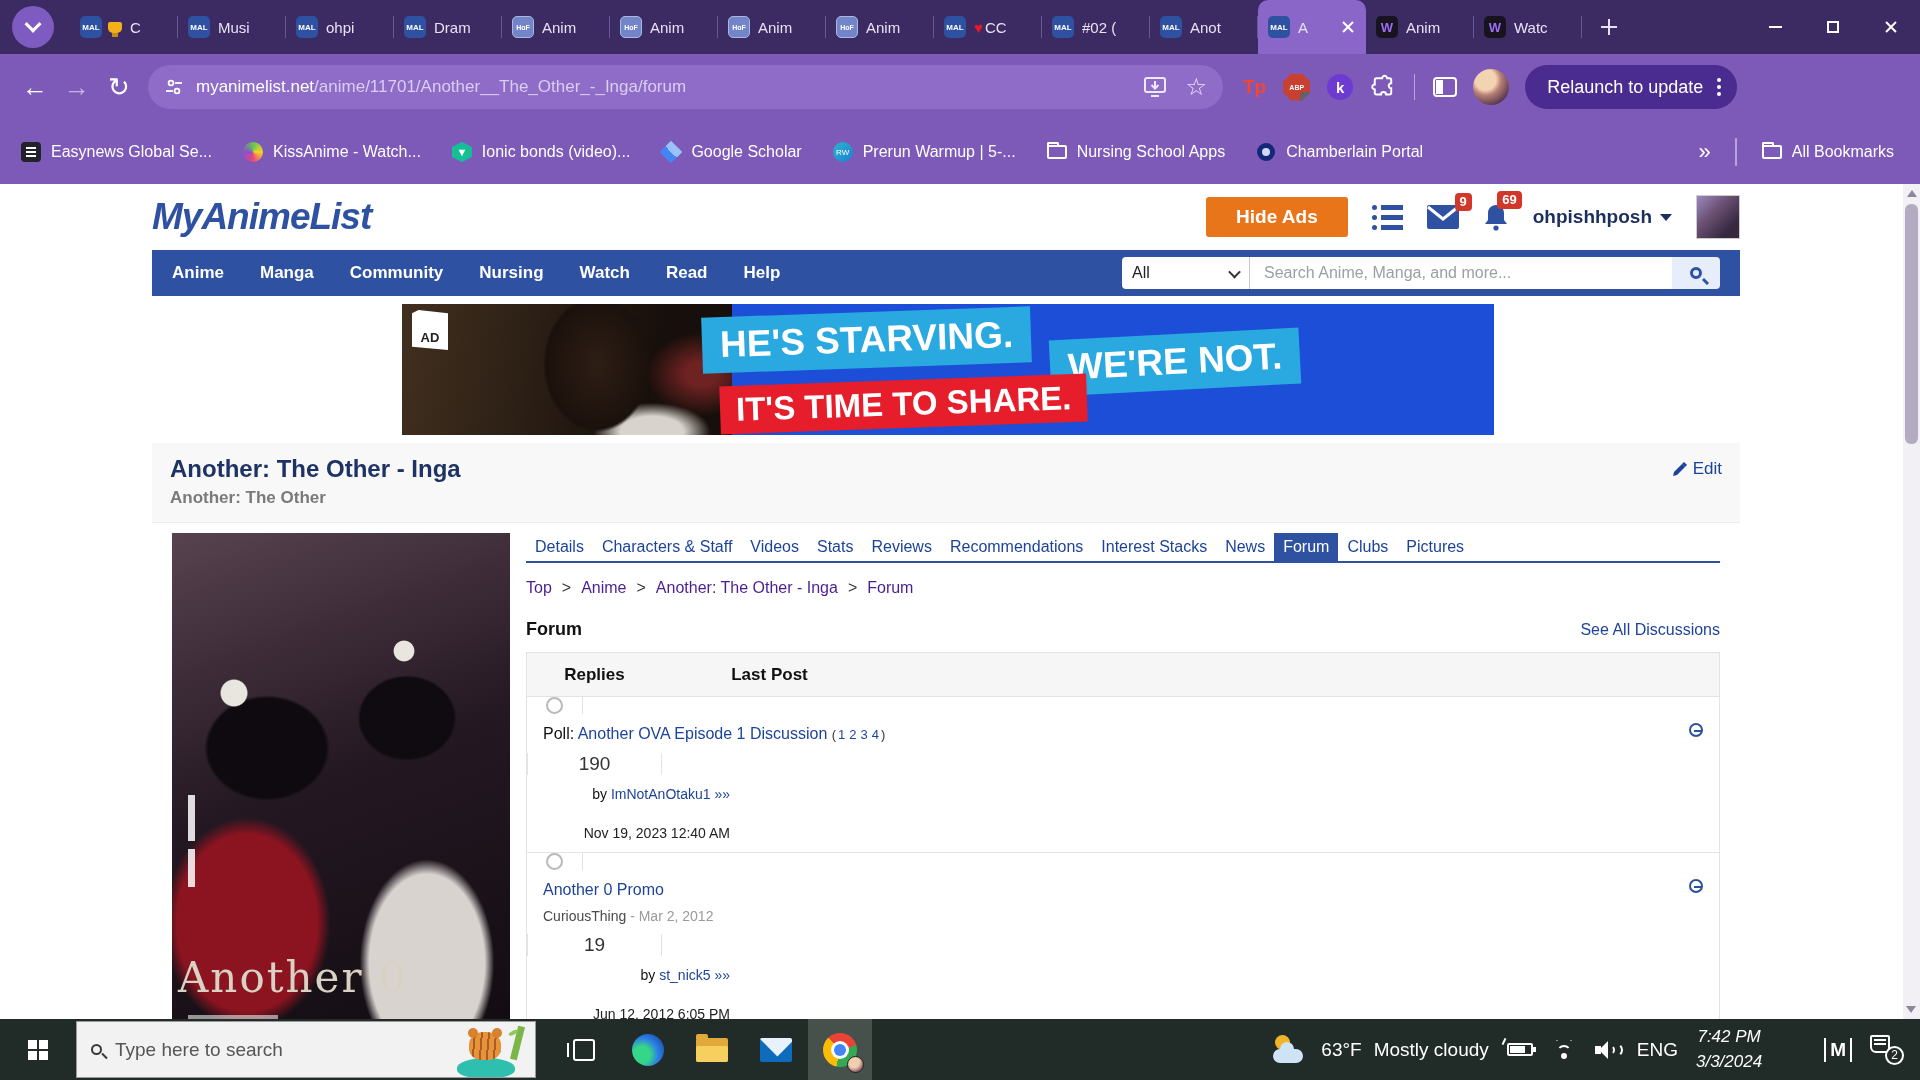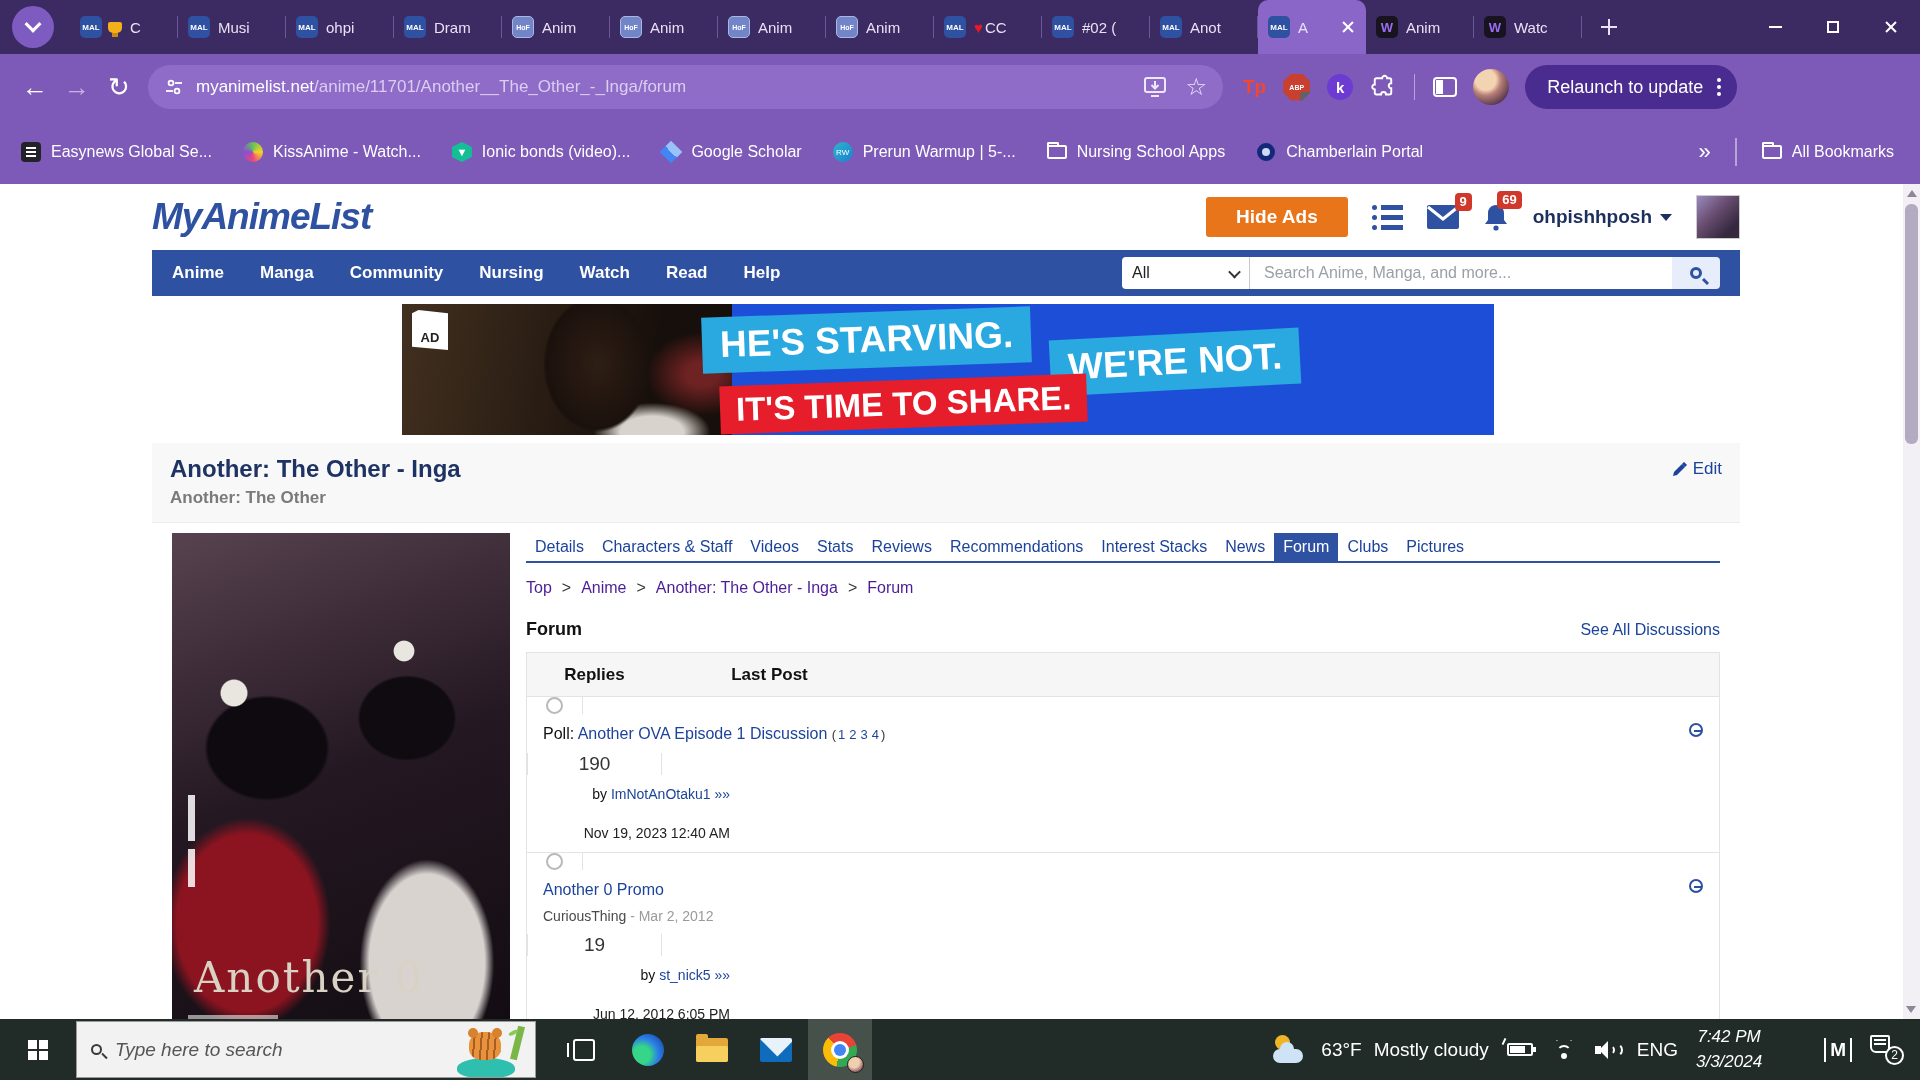--- a/index.html
+++ b/index.html
@@ -141,21 +141,21 @@
     background:
       radial-gradient(22px 22px at 62px 160px, #e9e6df 58%, rgba(0,0,0,0) 64%),
       radial-gradient(17px 17px at 232px 118px, #e9e6df 58%, rgba(0,0,0,0) 64%),
       radial-gradient(95px 80px at 95px 215px, #0e0a10 62%, rgba(0,0,0,0) 66%),
       radial-gradient(75px 65px at 235px 185px, #0f0b11 62%, rgba(0,0,0,0) 66%),
       radial-gradient(135px 170px at 75px 390px, #8c1420 52%, rgba(0,0,0,0) 62%),
       radial-gradient(120px 185px at 255px 430px, #d8d3cf 48%, rgba(0,0,0,0) 56%),
       linear-gradient(160deg, #584250, #241822 48%, #120c12); }
   .poster-credit { position:absolute; left:16px; top:262px; width:7px; height:46px; background:rgba(255,255,255,.85); }
   .poster-credit.c2 { top:316px; height:38px; }
-  .poster-logo { position:absolute; bottom:28px; left:22px; font-family:"DejaVu Serif", serif; font-size:42px; color:#d9d2c4; letter-spacing:2px; }
+  .poster-logo { position:absolute; bottom:28px; left:6px; font-family:"DejaVu Serif", serif; font-size:42px; color:#d9d2c4; letter-spacing:2px; }
   .poster-fine { position:absolute; bottom:10px; left:16px; width:90px; height:5px; background:rgba(255,255,255,.55); }
 
   .main { flex:1; margin-left:16px; min-width:0; }
   .anime-tabs { display:flex; align-items:flex-end; border-bottom:2px solid #2e51a2; }
   .atab { font-size:16px; color:#1c439b; padding:5px 9px; white-space:nowrap; }
   .atab.active { background:#2e51a2; color:#fff; }
   .breadcrumb { margin-top:16px; font-size:16px; color:#333; display:flex; gap:10px; align-items:center; }
   .breadcrumb .crumb { color:#4c1d95; }
   .forum-row { margin-top:22px; display:flex; align-items:center; }
   .forum-h { font-size:18px; font-weight:bold; color:#111; }
@@ -185,21 +185,21 @@
   .last-line2 { margin-top:23px; color:#222; }
 
   
   .taskbar { position:absolute; left:0; right:0; bottom:0; height:61px; background:#212b27; display:flex; align-items:center; color:#fff; }
   .tb-start { width:76px; height:61px; display:flex; align-items:center; justify-content:center; flex:none; }
   .win-logo { display:grid; grid-template-columns:9px 9px; grid-template-rows:9px 9px; gap:2px; }
   .win-logo i { background:#fff; }
   .tb-searchbox { width:460px; height:57px; background:#f2f2f2; border:1px solid #9a9a9a; display:flex; align-items:center; padding-left:14px; position:relative; overflow:hidden; flex:none; }
   .tb-mag { width:11px; height:11px; border:2px solid #3a3a3a; border-radius:50%; position:relative; flex:none; }
   .tb-mag::after { content:""; position:absolute; left:8px; top:9px; width:7px; height:2px; background:#3a3a3a; transform:rotate(45deg); }
-  .tb-search-text { margin-left:13px; font-size:19px; color:#565656;font-style:italic; }
+  .tb-search-text { margin-left:13px; font-size:19px; color:#565656; }
   .tb-tiger { position:absolute; right:0; top:0; width:96px; height:57px; }
   .bamboo { position:absolute; right:14px; top:4px; width:7px; height:34px; background:#7ab648; transform:rotate(14deg); }
   .bamboo::after { content:""; position:absolute; left:-8px; top:6px; width:10px; height:4px; background:#8cc85a; border-radius:50%; transform:rotate(-40deg); }
   .pot { position:absolute; right:20px; bottom:1px; width:58px; height:20px; background:#2fbfae; border-radius:50% 50% 40% 40%; }
   .tigerhead { position:absolute; right:34px; top:10px; width:32px; height:28px; border-radius:45% 45% 40% 40%; background:repeating-linear-gradient(95deg,#e8923a 0 5px,#a85c28 5px 7px); }
   .tigerhead::before,.tigerhead::after { content:""; position:absolute; top:-4px; width:10px; height:10px; border-radius:50%; background:#d8812f; }
   .tigerhead::before { left:-1px; } .tigerhead::after { right:-1px; }
   .tb-apps { display:flex; margin-left:16px; }
   .tb-app { width:64px; height:61px; display:flex; align-items:center; justify-content:center; position:relative; }
   .tb-app.active-app { background:#46514c; }

